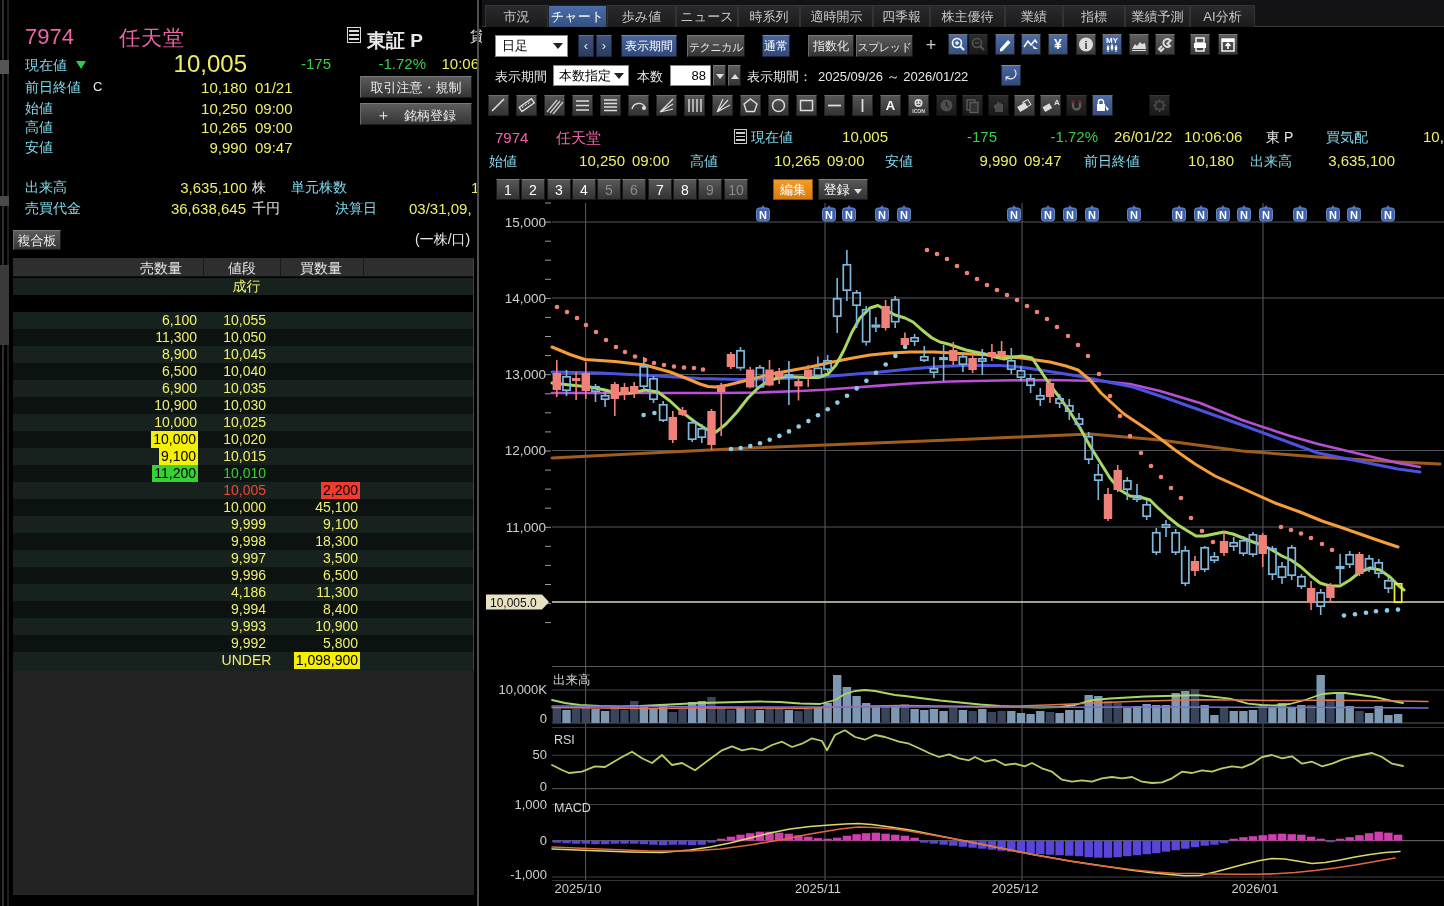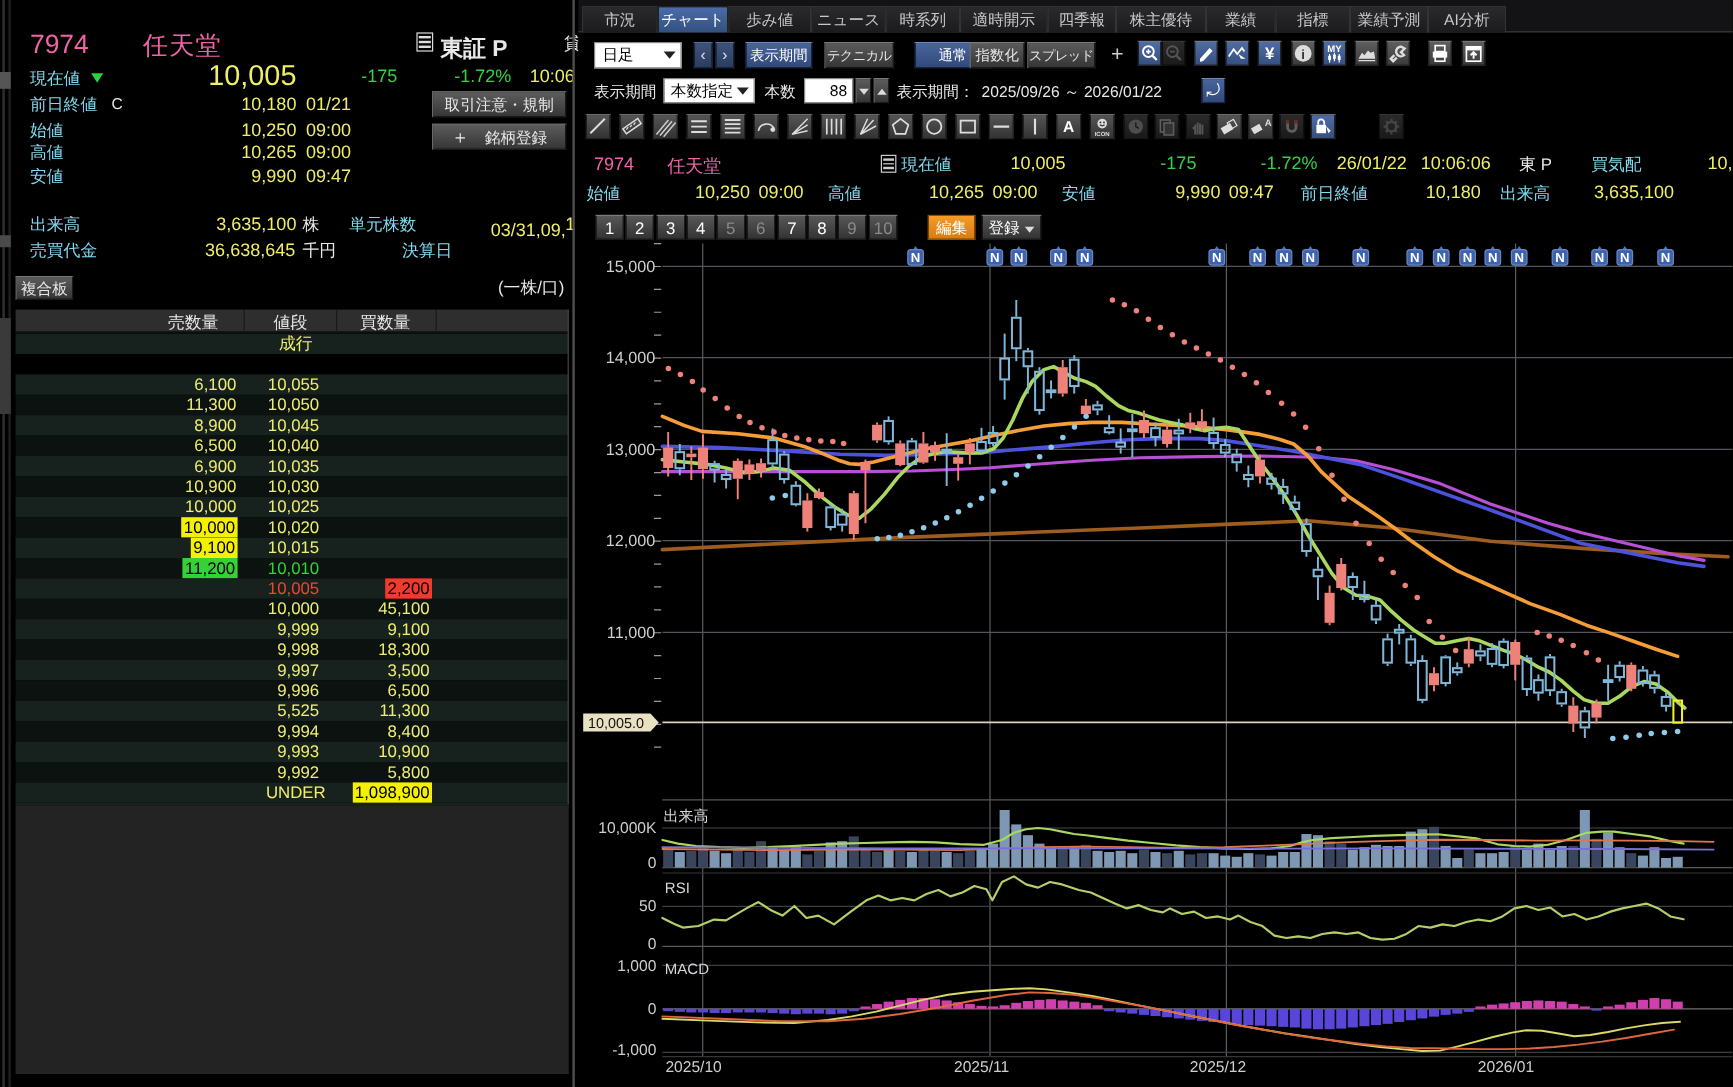--- a/index.html
+++ b/index.html
@@ -56,21 +56,21 @@
 <div class="abs yl" style="left:255px;top:139px;font-size:15px;">09:47</div>
 <div class="abs cy" style="left:25px;top:179px;font-size:14px;">出来高</div>
 <div class="abs yl rt" style="left:140px;top:179px;width:107px;font-size:15px;">3,635,100</div>
 <div class="abs wh" style="left:252px;top:179px;font-size:14px;">株</div>
 <div class="abs cy" style="left:291px;top:179px;font-size:14px;">単元株数</div>
 <div class="abs yl" style="left:471px;top:179px;font-size:15px;">1</div>
 <div class="abs cy" style="left:25px;top:200px;font-size:14px;">売買代金</div>
 <div class="abs yl rt" style="left:139px;top:200px;width:107px;font-size:15px;">36,638,645</div>
 <div class="abs wh" style="left:252px;top:200px;font-size:14px;">千円</div>
 <div class="abs cy" style="left:291px;top:200px;font-size:14px;margin-left:44px;">決算日</div>
-<div class="abs yl" style="left:409px;top:184px;font-size:15px;">03/31,09,</div>
+<div class="abs yl" style="left:409px;top:200px;font-size:15px;">03/31,09,</div>
 <div class="abs btn" style="left:360px;top:76px;width:112px;height:22px;font-size:13px;line-height:21px;">取引注意・規制</div>
 <div class="abs btn" style="left:360px;top:103px;width:112px;height:22px;font-size:13px;line-height:21px;"><span style="font-size:15px;">＋</span>　銘柄登録</div>
 <div class="abs btn" style="left:13px;top:230px;width:48px;height:20px;font-size:13px;line-height:19px;">複合板</div>
 <div class="abs wh" style="left:415px;top:231px;font-size:14px;">(一株/口)</div>
 <div class="abs" style="left:13px;top:258px;width:461px;height:19px;background:#2e2e2e;border-bottom:1px solid #111;">
       <span class="abs wh" style="left:127px;top:2px;font-size:14px;">売数量</span>
       <span class="abs wh" style="left:215px;top:2px;font-size:14px;">値段</span>
       <span class="abs wh" style="left:287px;top:2px;font-size:14px;">買数量</span>
       <span class="abs" style="left:190px;top:0;width:1px;height:19px;background:#191919;"></span>
       <span class="abs" style="left:267px;top:0;width:1px;height:19px;background:#191919;"></span>
@@ -137,21 +137,21 @@
 </div>
 <div class="ob-row" style="top:549.5px;background:#17221e;">
 <span class="rt" style="left:160px;width:93px;">9,997</span>
 <span style="right:116px;">3,500</span>
 </div>
 <div class="ob-row" style="top:566.5px;background:#0b1210;">
 <span class="rt" style="left:160px;width:93px;">9,996</span>
 <span style="right:116px;">6,500</span>
 </div>
 <div class="ob-row" style="top:583.5px;background:#17221e;">
-<span class="rt" style="left:160px;width:93px;">5,525</span>
+<span class="rt" style="left:160px;width:93px;">4,186</span>
 <span style="right:116px;">11,300</span>
 </div>
 <div class="ob-row" style="top:600.5px;background:#0b1210;">
 <span class="rt" style="left:160px;width:93px;">9,994</span>
 <span style="right:116px;">8,400</span>
 </div>
 <div class="ob-row" style="top:617.5px;background:#17221e;">
 <span class="rt" style="left:160px;width:93px;">9,993</span>
 <span style="right:116px;">10,900</span>
 </div>
@@ -182,21 +182,21 @@
 <div class="abs" style="left:581px;top:5px;width:62px;height:22px;background:linear-gradient(#2a2a2c,#1b1b1d);border:1px solid #333;border-bottom:none;color:#c8c8c8;font-size:13px;text-align:center;line-height:22px;">指標</div>
 <div class="abs" style="left:643px;top:5px;width:65px;height:22px;background:linear-gradient(#2a2a2c,#1b1b1d);border:1px solid #333;border-bottom:none;color:#c8c8c8;font-size:13px;text-align:center;line-height:22px;">業績予測</div>
 <div class="abs" style="left:708px;top:5px;width:65px;height:22px;background:linear-gradient(#2a2a2c,#1b1b1d);border:1px solid #333;border-bottom:none;color:#c8c8c8;font-size:13px;text-align:center;line-height:22px;">AI分析</div>
 </div>
 <div class="abs" style="left:0;top:28px;width:962px;height:32px;background:#000;">
 <div class="abs" style="left:13px;top:7px;width:73px;height:22px;background:#fff;border:1px solid #888;color:#000;font-size:13px;line-height:20px;padding-left:6px;">日足<span style="position:absolute;right:4px;top:7px;width:0;height:0;border-left:5px solid transparent;border-right:5px solid transparent;border-top:6px solid #222;"></span></div>
 <div class="abs" style="left:96px;top:7px;width:16px;height:22px;background:linear-gradient(#3e537c,#2b3c5e);border:1px solid #1a2740;border-top-color:#5a6f9a;color:#dfe6f2;font-size:13px;line-height:20px;text-align:center;">‹</div>
 <div class="abs" style="left:114px;top:7px;width:16px;height:22px;background:linear-gradient(#3e537c,#2b3c5e);border:1px solid #1a2740;border-top-color:#5a6f9a;color:#dfe6f2;font-size:13px;line-height:20px;text-align:center;">›</div>
 <div class="abs bluebtn" style="left:139px;top:7px;width:56px;height:22px;font-size:12px;line-height:21px;">表示期間</div>
 <div class="abs btn" style="left:205px;top:7px;width:58px;height:22px;font-size:11px;line-height:22px;letter-spacing:-0.5px;">テクニカル</div>
-<div class="abs bluebtn" style="left:280px;top:7px;width:64px;height:22px;font-size:12px;line-height:21px;">通常</div>
+<div class="abs bluebtn" style="left:280px;top:7px;width:28px;height:22px;font-size:12px;line-height:21px;">通常</div>
 <div class="abs btn" style="left:326px;top:7px;width:46px;height:22px;font-size:12px;line-height:21px;">指数化</div>
 <div class="abs btn" style="left:374px;top:7px;width:57px;height:22px;font-size:11px;line-height:22px;letter-spacing:-0.5px;">スプレッド</div>
 <div class="abs" style="left:440px;top:7px;width:18px;height:22px;color:#ccc;font-size:18px;line-height:20px;text-align:center;">+</div>
 <div class="abs" style="left:466px;top:6px;width:20px;height:21px;background:linear-gradient(#4e6ca6,#35507f);border:1px solid #222;border-top-color:#777;">
         <svg width="18" height="19">
           <circle cx="8" cy="8" r="4.5" fill="none" stroke="#fff" stroke-width="1.6"></circle>
           <line x1="11.5" y1="11.5" x2="15" y2="15" stroke="#fff" stroke-width="2"></line>
           <line x1="6" y1="8" x2="10" y2="8" stroke="#fff" stroke-width="1.3"></line>
           <line x1="8" y1="6" x2="8" y2="10" stroke="#fff" stroke-width="1.3"></line>
         </svg>

